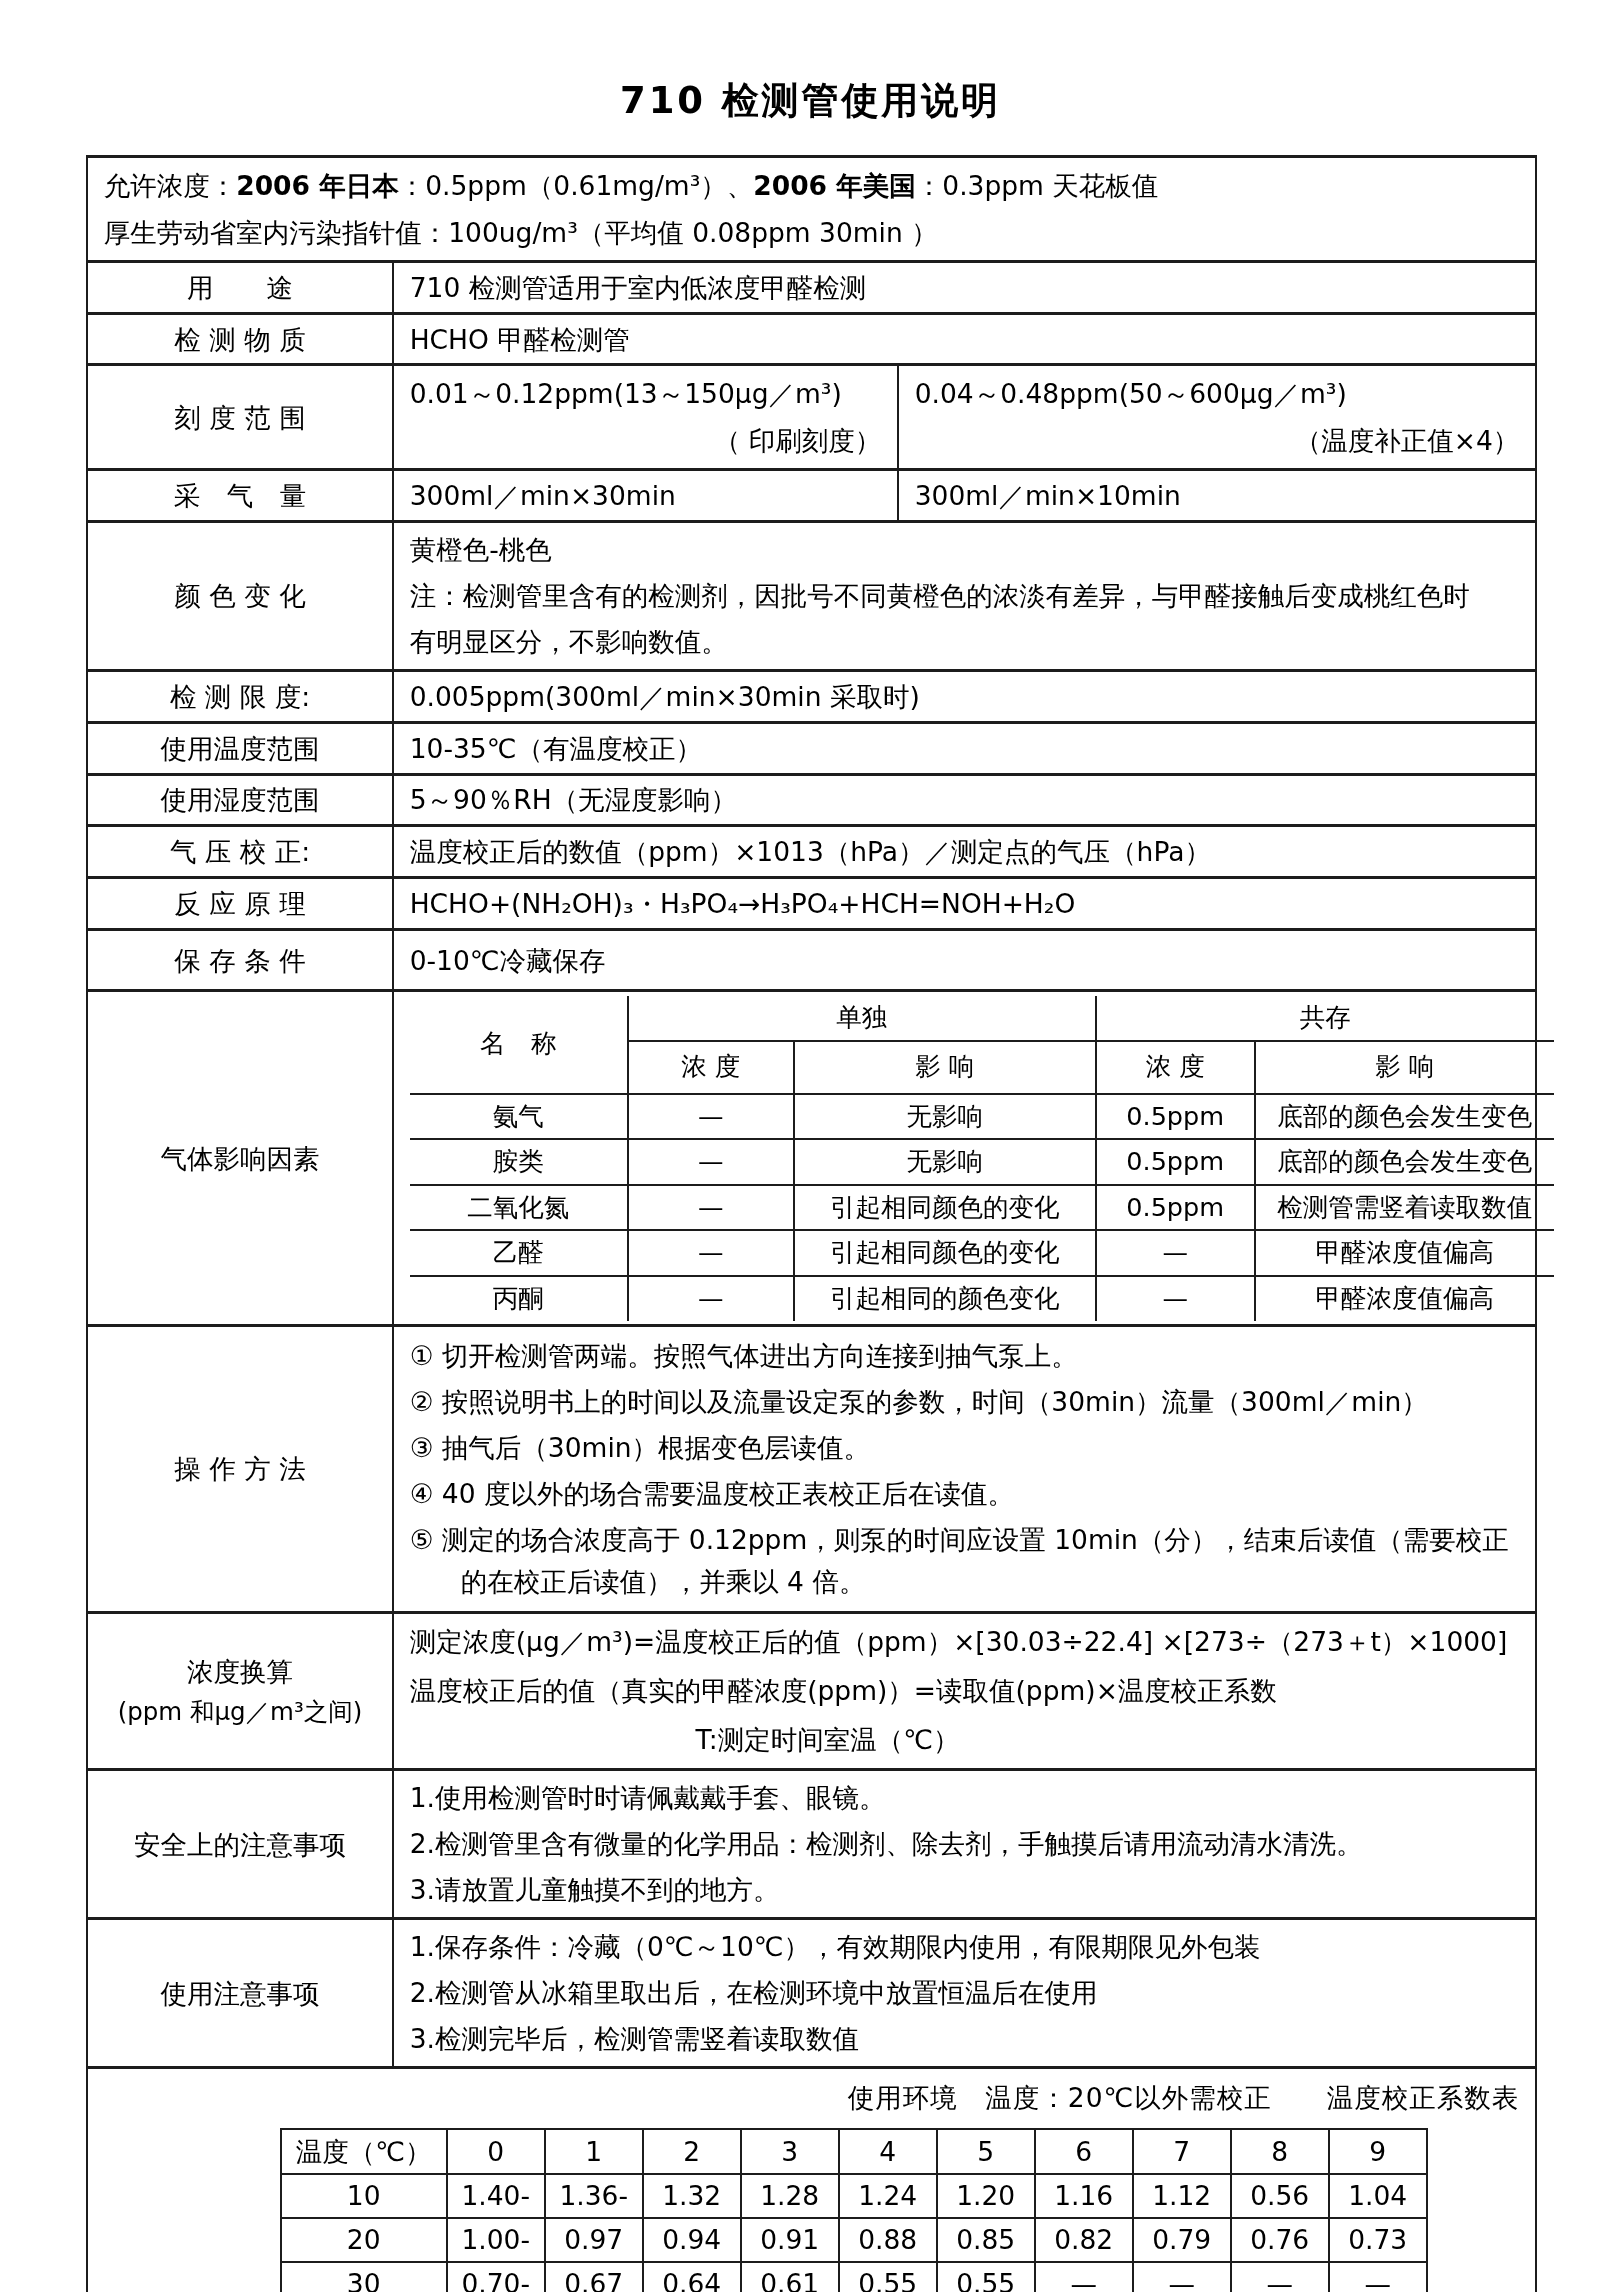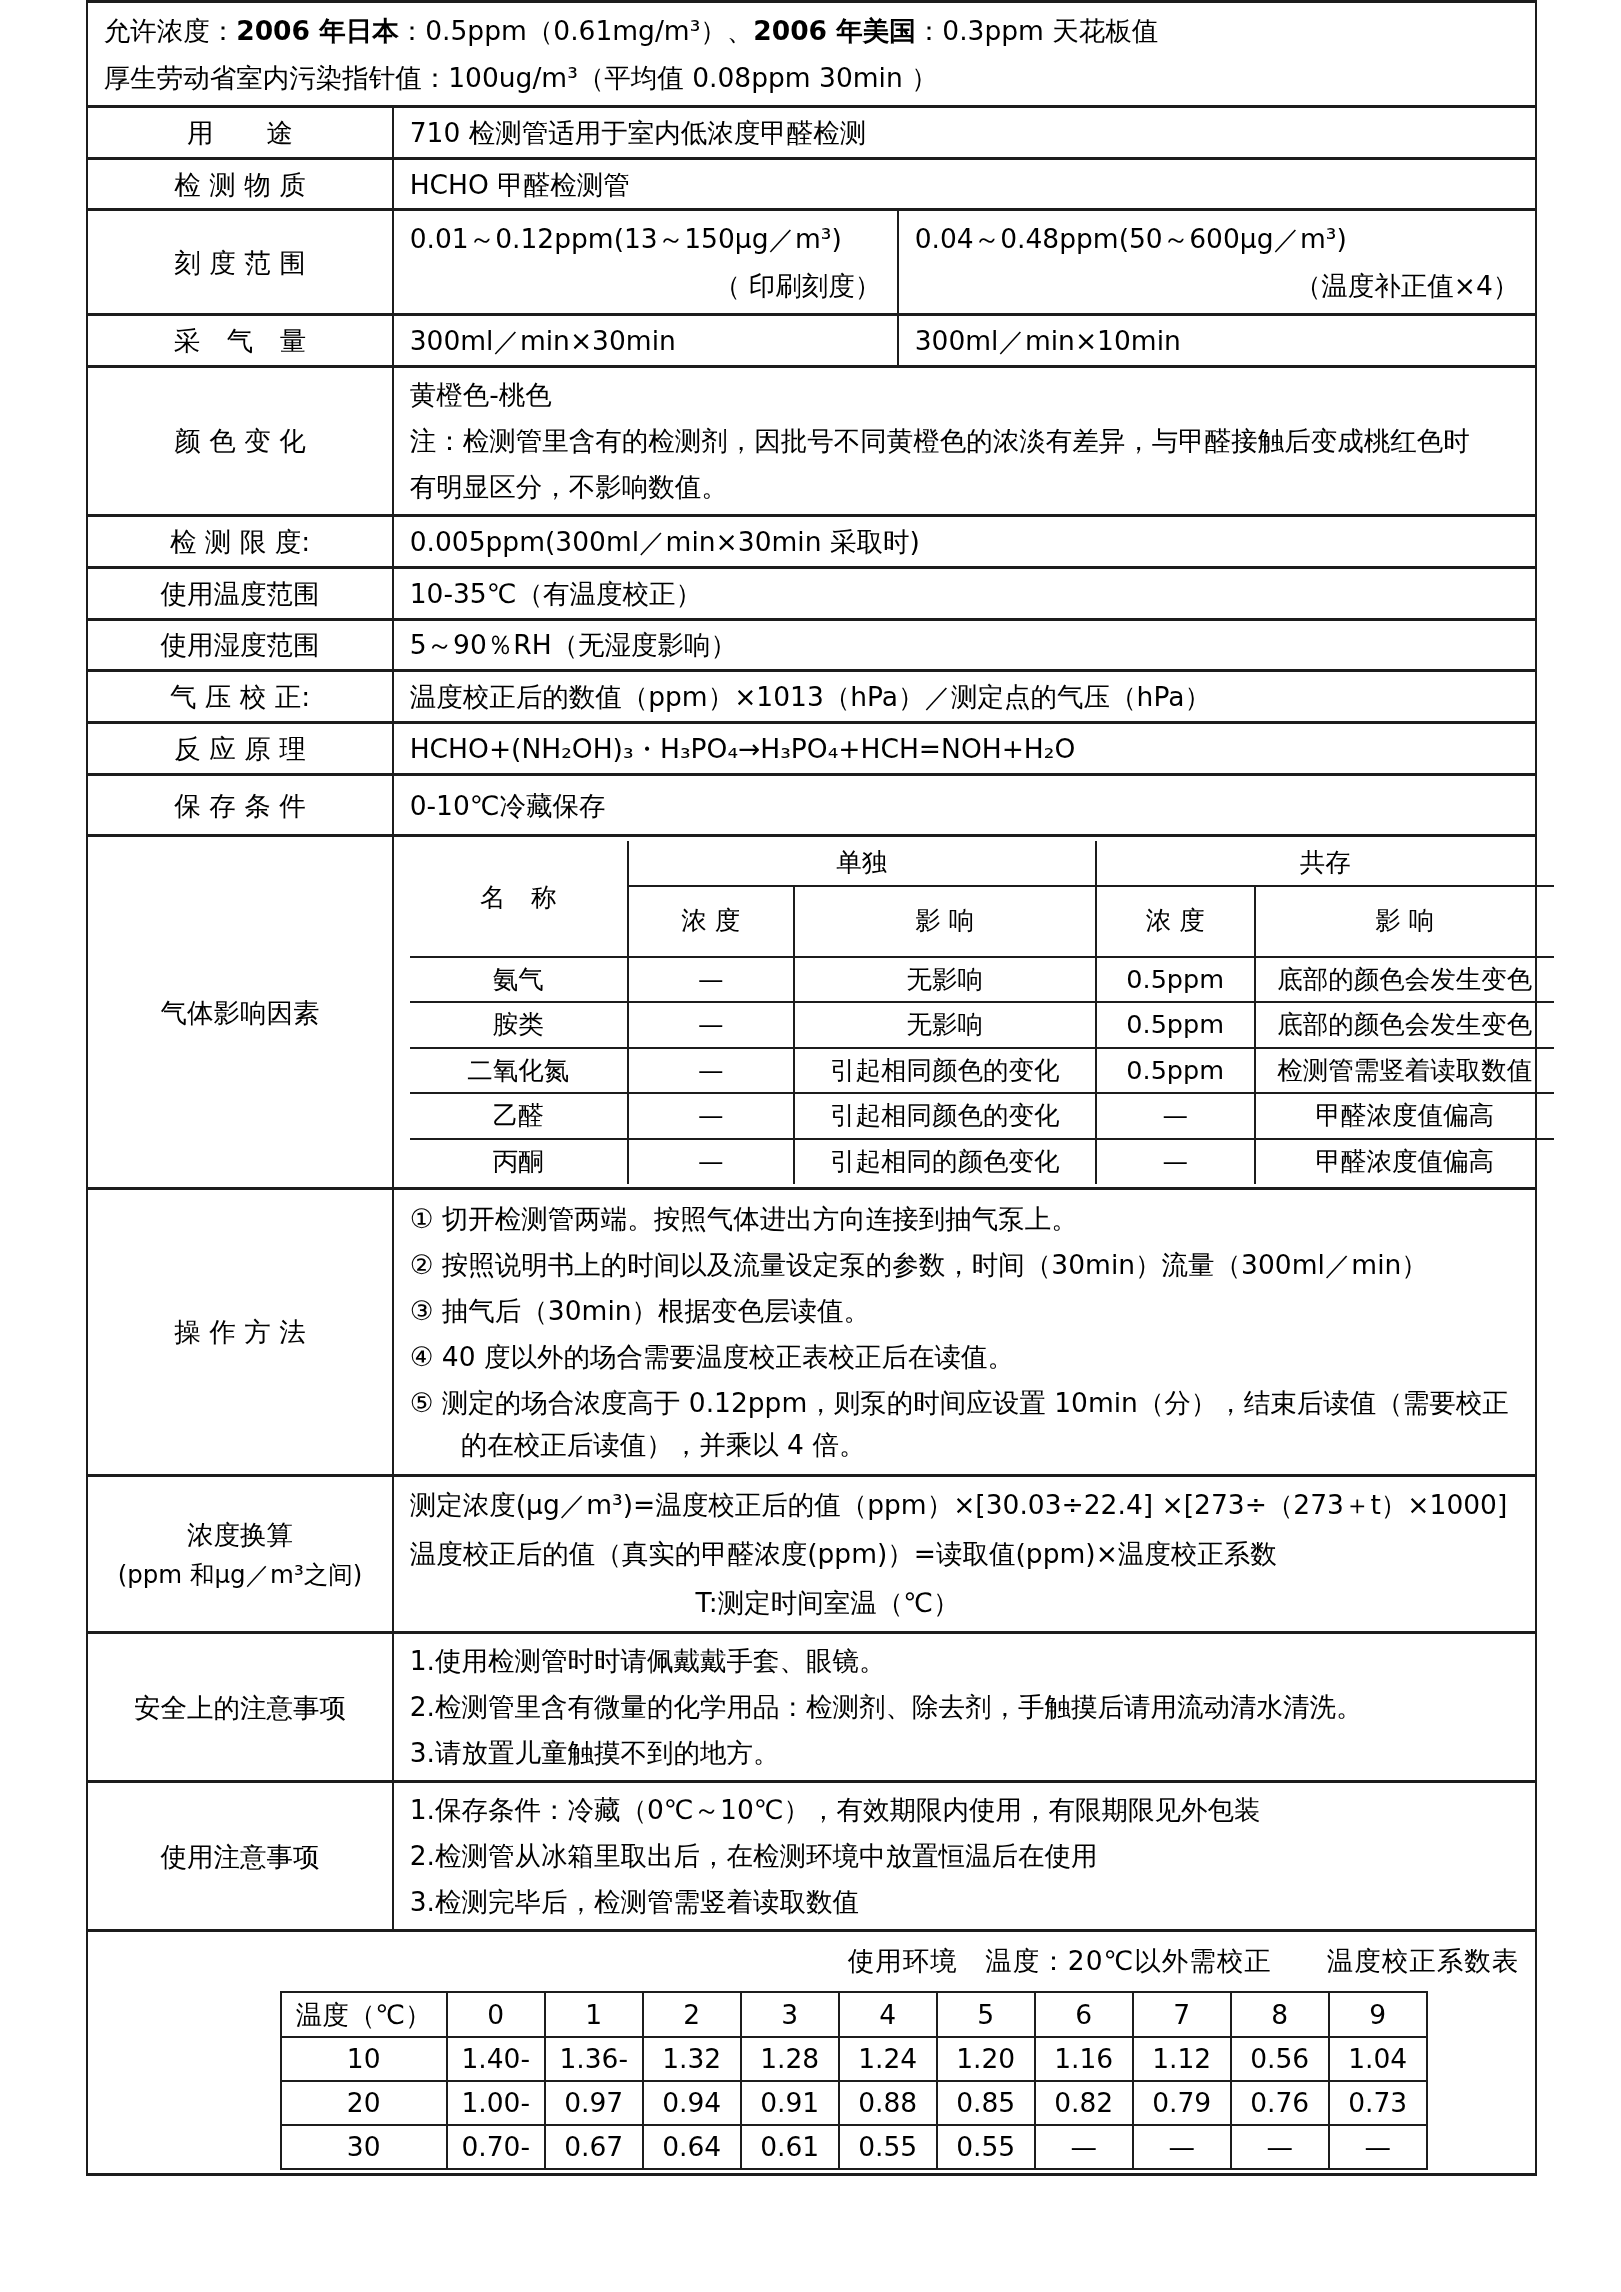--- a/index.html
+++ b/index.html
@@ -53,21 +53,21 @@
   }
   table.gas td {
     border:2px solid #1c1c1c; border-top-width:2.9px; border-bottom-width:2.9px;
     text-align:center; padding:2px 5.9px; vertical-align:middle;
   }
   table.gas tr td:first-child { border-left:none; }
   table.gas tr td:last-child  { border-right:none; }
   table.gas tr.first td { border-top:none; }
   table.gas tr.last  td { border-bottom:none; }
   table.gas td.gh1 { height:43px; }
-  table.gas td.gh2 { height:71px; }
+  table.gas td.gh2 { height:53px; }
   table.gas td.gd  { height:45px; }
 
   
   .step { padding-left:51px; text-indent:-51px; line-height:42px; margin:3.9px 0; }
   .note-line { line-height:46px; }
   .conv-line { line-height:49px; }
   .conv-t { text-align:center; padding-right:274px; }
 
   
   td.bottom-cell { padding:9.8px 0 25.5px 0; }
@@ -83,20 +83,21 @@
   table.temp col.t-first { width:166px; }
   table.temp col.t-num   { width:98px; }
   table.temp tr.hd td { height:45px; }
   b { font-weight:bold;text-align:center; }
 </style>
 </head>
 <body>
 
 <div class="page">
 
+  <h1 class="title">710 检测管使用说明</h1>
 
   <table class="main">
     <colgroup>
         <col class="c-label">
         <col class="c-mid">
         <col class="c-right">
       </colgroup>
     <tbody>
 
       <tr class="rh-allow">

